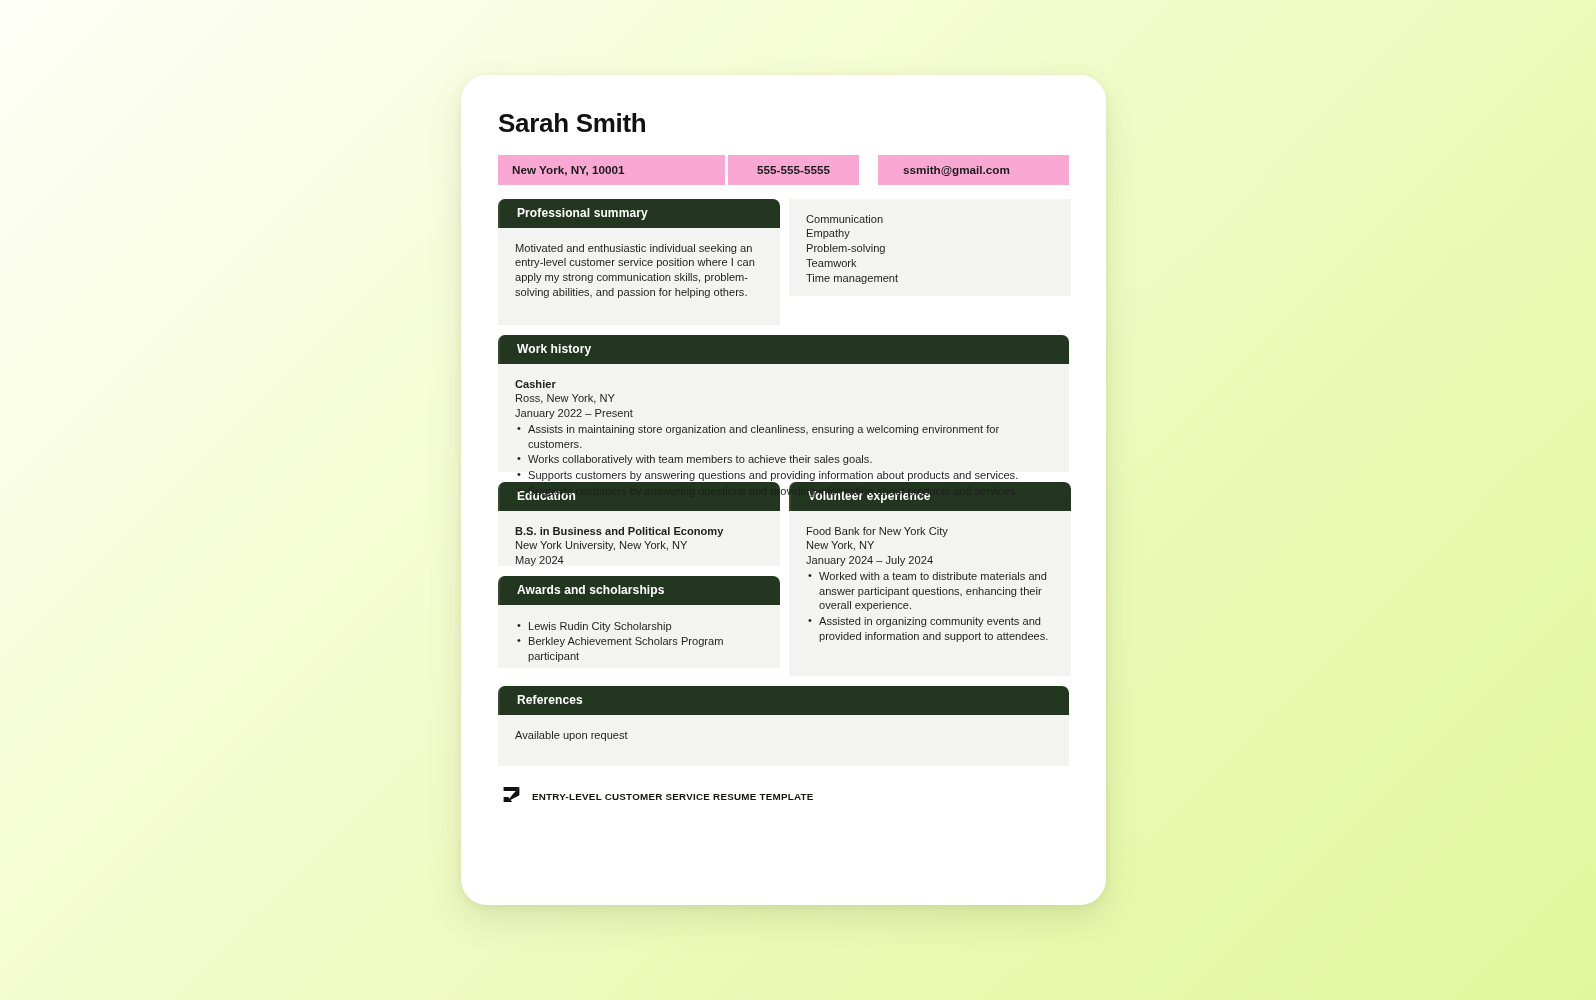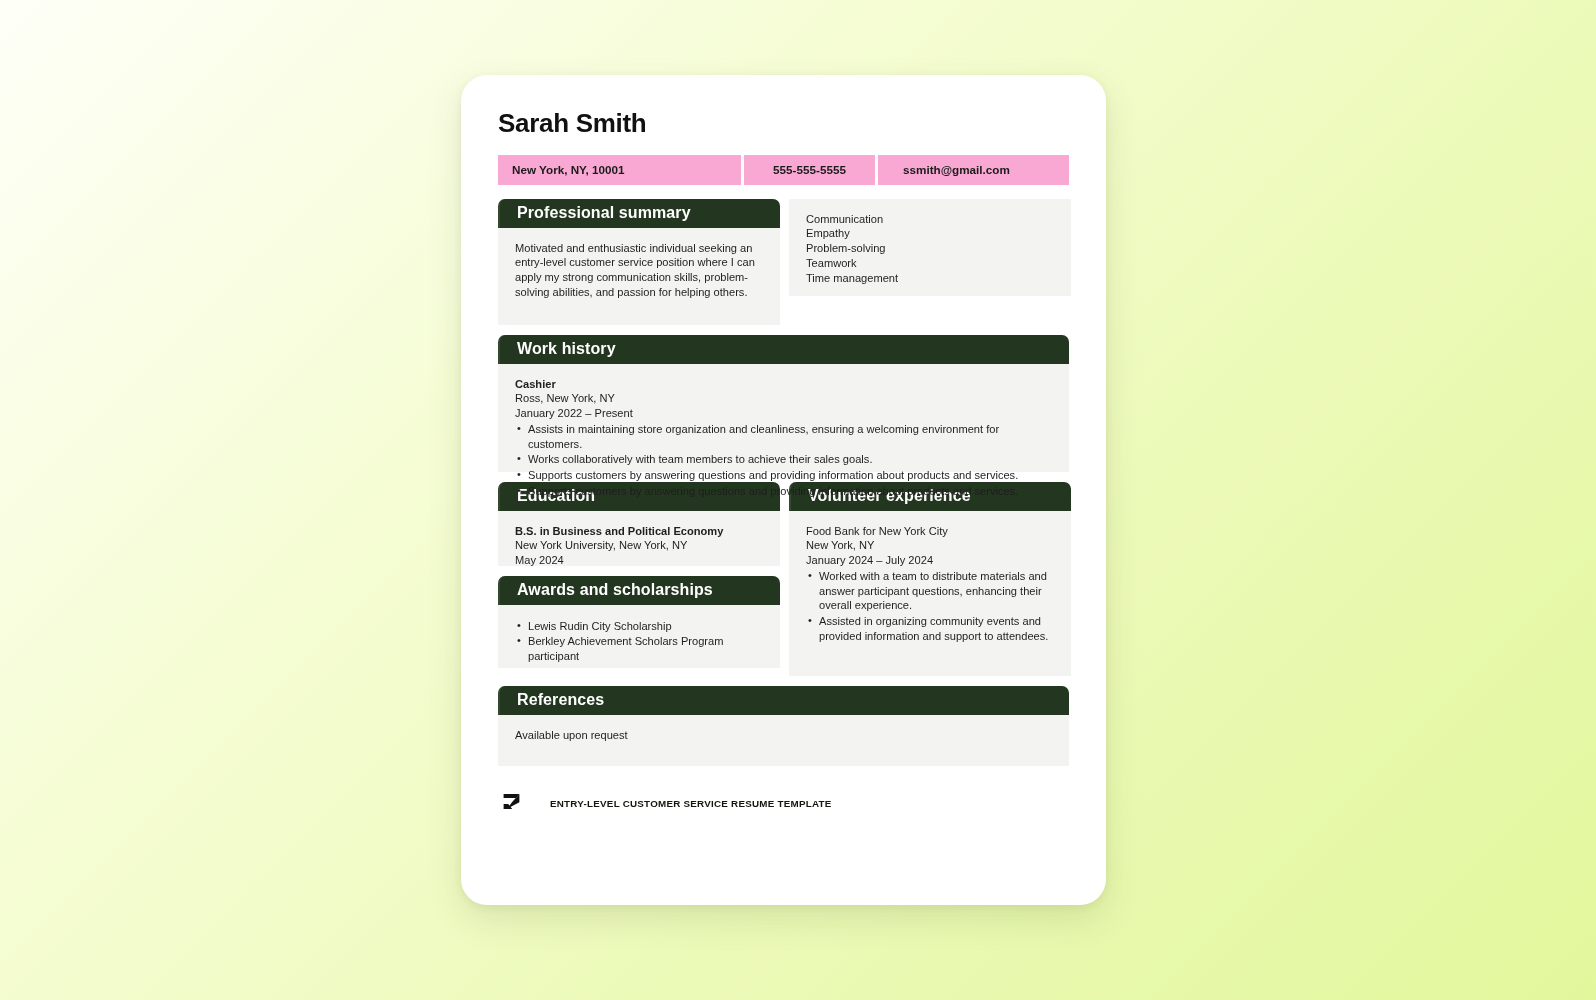--- a/index.html
+++ b/index.html
@@ -56,37 +56,37 @@
     font-size: 11.7px;
     font-weight: bold;
     color: #1b1b1b;
     white-space: nowrap;
     display: flex;
     align-items: center;
     height: 30px;
   }
   .chip-location { flex: 1 1 auto; }
   .chip-phone    { flex: 0 0 131px; justify-content: center; }
-  .chip-email    { flex: 0 0 191px; padding-left: 25px; }
+  .chip-email    { flex: 0 0 191px; padding-left: 25px; margin-left: 16px; }
 
   
   .section { margin-bottom: 10px; }
 
   .sec-head {
     background: #23361f;
     border-radius: 7px 7px 0 0;
     height: 29px;
     display: flex;
     align-items: center;
     padding-left: 17px;
     border-left: 2px solid #35492f;
   }
   .sec-head-title {
     color: #ffffff;
-    font-size: 16px;
+    font-size: 12px;
     font-weight: bold;
     letter-spacing: .1px;
   }
   .sec-body {
     background: #f3f3f1;
     padding: 13px 17px 15px 17px;
     font-size: 11.1px;
     line-height: 1.33;
     color: #1e1e1e;
   }
@@ -127,22 +127,22 @@
   .edu-body     { height: 55px; }
   .awards-body  { height: 63px; }
   .vol-body     { height: 165px; }
   .ref-body     { height: 51px; }
   .work-body    { height: 108px; }
 
   
   .footer {
     display: flex;
     align-items: center;
-    gap: 29px;
-    margin-top: 26px;
+    gap: 11px;
+    margin-top: 19px;
     padding-left: 4px;
   }
   .zety-logo { display: block; }
   .footer-text {
     font-size: 9.8px;
     font-weight: bold;
     letter-spacing: .25px;
     color: #16160f;
   }
 </style>

